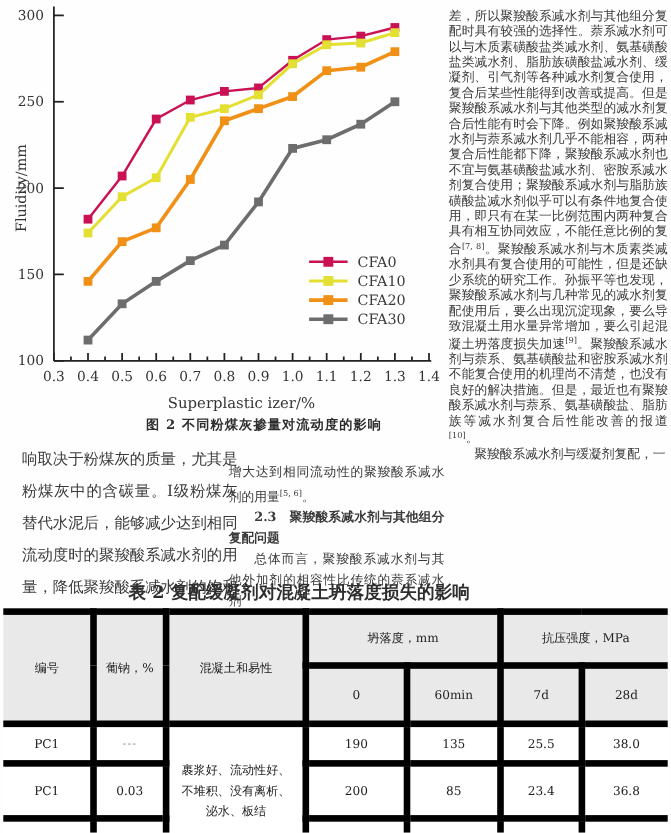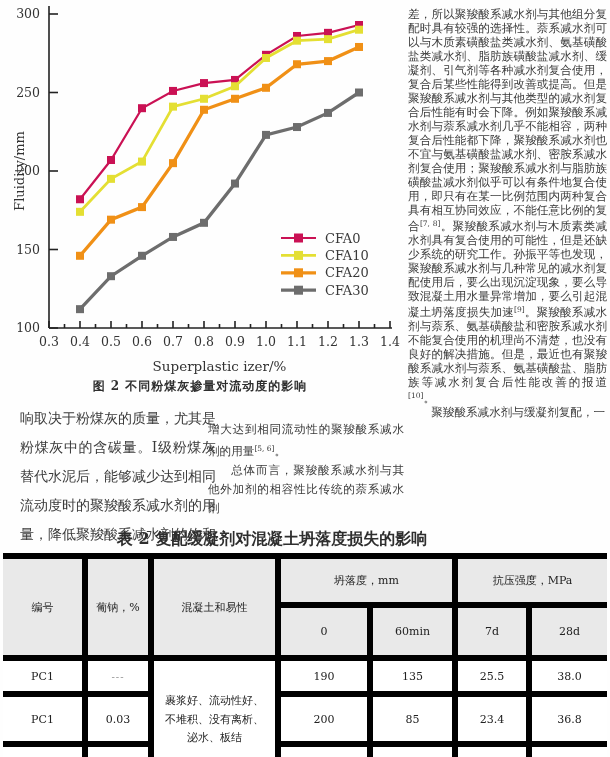--- a/index.html
+++ b/index.html
@@ -1,20 +1,20 @@
 <!DOCTYPE html>
 <html><head>
 <meta charset="utf-8">
 <style>
   html,body{margin:0;padding:0;background:#fff;}
   .page{position:relative;width:610px;height:757px;background:#fefefe;overflow:hidden;
         font-family:"DejaVu Serif","Liberation Serif",serif;color:#333;}
   .figure{position:absolute;left:0;top:0;width:400px;height:400px;margin:0;}
   .chart-caption{position:absolute;left:0;top:378px;width:400px;text-align:center;
-        font-weight:bold;font-size:12px;color:#2e2e2e;letter-spacing:1px;}
+        font-weight:bold;font-size:12px;color:#2e2e2e;letter-spacing:1px;padding-left:40px;}
   .textcol{position:absolute;text-align:justify;color:#3a3a3a;}
   .textcol .para{margin:0;}
   .textcol .ind{text-indent:2em;}
   .textcol .bold{font-weight:bold;}
   sup{font-size:7.5px;vertical-align:4px;letter-spacing:0;}
   #right-col{left:408px;top:7px;width:199px;font-size:11.6px;line-height:14px;}
   #left-col{left:20px;top:404px;width:196px;font-size:14px;line-height:29px;}
   #mid-col{left:208px;top:420px;width:196px;font-size:11.6px;line-height:19px;}
   .table-caption{position:absolute;left:0;top:529px;width:544px;text-align:center;
         font-weight:bold;font-size:16px;color:#2e2e2e;}
@@ -165,20 +165,21 @@
 
   <div class="textcol" id="right-col">
       <div class="para"><span>差，所以聚羧酸系减水剂与其他组分复配时具有较强的选择性。萘系减水剂可以与木质素磺酸盐类减水剂、氨基磺酸盐类减水剂、脂肪族磺酸盐减水剂、缓凝剂、引气剂等各种减水剂复合使用，复合后某些性能得到改善或提高。但是聚羧酸系减水剂与其他类型的减水剂复合后性能有时会下降。例如聚羧酸系减水剂与萘系减水剂几乎不能相容，两种复合后性能都下降，聚羧酸系减水剂也不宜与氨基磺酸盐减水剂、密胺系减水剂复合使用；聚羧酸系减水剂与脂肪族磺酸盐减水剂似乎可以有条件地复合使用，即只有在某一比例范围内两种复合具有相互协同效应，不能任意比例的复合</span><sup>[7, 8]</sup><span>。聚羧酸系减水剂与木质素类减水剂具有复合使用的可能性，但是还缺少系统的研究工作。孙振平等也发现，聚羧酸系减水剂与几种常见的减水剂复配使用后，要么出现沉淀现象，要么导致混凝土用水量异常增加，要么引起混凝土坍落度损失加速</span><sup>[9]</sup><span>。聚羧酸系减水剂与萘系、氨基磺酸盐和密胺系减水剂不能复合使用的机理尚不清楚，也没有良好的解决措施。但是，最近也有聚羧酸系减水剂与萘系、氨基磺酸盐、脂肪族等减水剂复合后性能改善的报道</span><sup>[10]</sup><span>。</span></div>
       <div class="para ind"><span>聚羧酸系减水剂与缓凝剂复配，一</span></div>
     </div>
   <div class="textcol" id="left-col">
       <div class="para"><span>响取决于粉煤灰的质量，尤其是粉煤灰中的含碳量。Ⅰ级粉煤灰替代水泥后，能够减少达到相同流动度时的聚羧酸系减水剂的用量，降低聚羧酸系减水剂的饱和掺量，图2。但是，很多试验结果表明，Ⅱ级粉煤灰或者不足Ⅱ的粉煤灰会</span></div>
     </div>
   <div class="textcol" id="mid-col">
       <div class="para"><span>增大达到相同流动性的聚羧酸系减水剂的用量</span><sup>[5, 6]</sup><span>。</span></div>
+      <div class="para ind"><span class="bold">2.3　聚羧酸系减水剂与其他组分复配问题</span></div>
       <div class="para ind"><span>总体而言，聚羧酸系减水剂与其他外加剂的相容性比传统的萘系减水剂</span></div>
     </div>
 
   <div class="table-caption">表 2  复配缓凝剂对混凝土坍落度损失的影响</div>
 
   <table class="tbl">
     <colgroup>
       <col style="width:82px">
         <col style="width:66px">
         <col style="width:127px">

